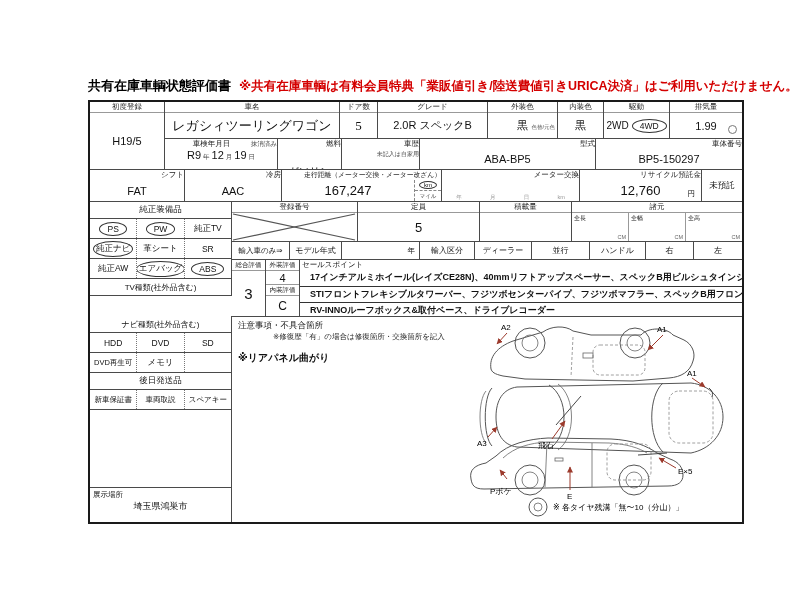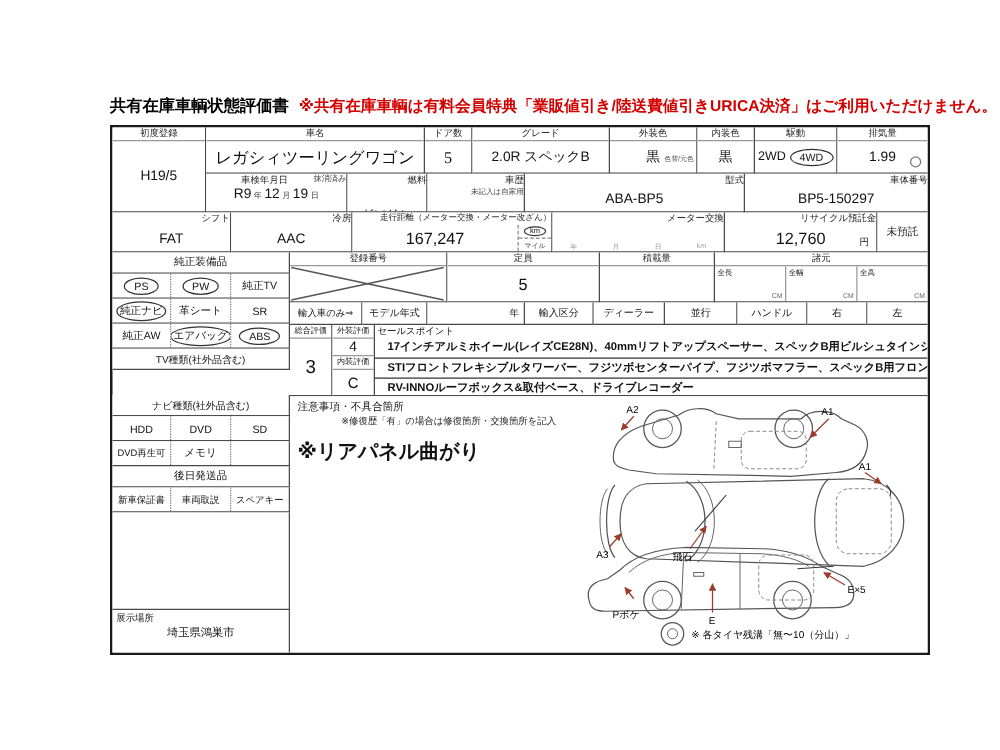--- a/index.html
+++ b/index.html
@@ -333,21 +333,21 @@
     <div style="font-size:7.5px;height:10px;line-height:10px;padding-left:2px;flex:none;">セールスポイント</div>
     <div class="sales-line">17インチアルミホイール(レイズCE28N)、40mmリフトアップスペーサー、スペックB用ビルシュタインショック</div>
     <div class="sales-line">STIフロントフレキシブルタワーバー、フジツボセンターパイプ、フジツボマフラー、スペックB用フロントグリル</div>
     <div class="sales-line">RV-INNOルーフボックス&amp;取付ベース、ドライブレコーダー</div>
   </div>
 
   <div class="cell nr nb" style="left:142px;top:215px;width:510px;height:205px;">
     <div style="position:absolute;left:6px;top:3px;">
       <div style="font-size:8.5px;">注意事項・不具合箇所</div>
       <div style="font-size:7.5px;color:#222;margin-left:35px;">※修復歴「有」の場合は修復箇所・交換箇所を記入</div>
-      <div style="font-size:16px;font-weight:bold;margin-top:9px;">※リアパネル曲がり</div>
+      <div style="font-size:10px;font-weight:bold;margin-top:9px;">※リアパネル曲がり</div>
     </div>
 
     <svg style="position:absolute;left:163px;top:0;" width="342" height="205" viewBox="0 0 342 205">
       <defs>
         <marker id="ah" markerWidth="7" markerHeight="7" refX="5.5" refY="3" orient="auto">
           <path d="M0,0 L6,3 L0,6 Z" fill="#9c3a2c"></path>
         </marker>
       </defs>
 
       <g>

